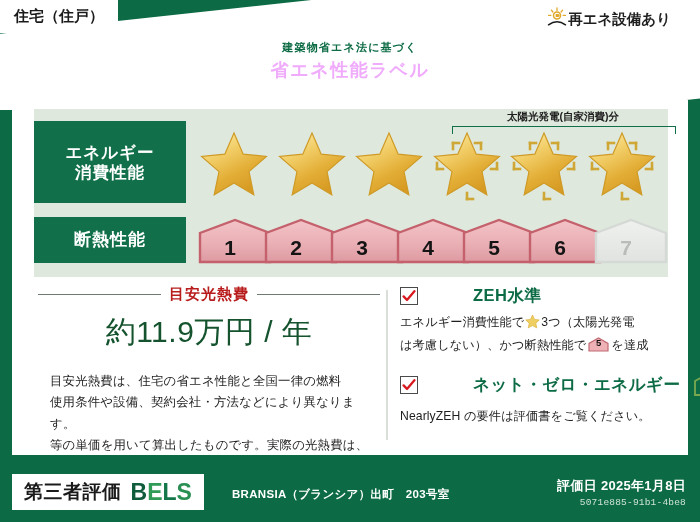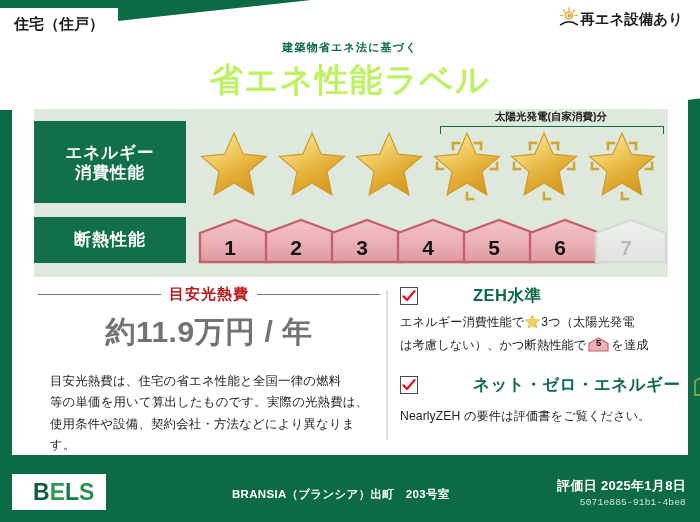--- a/index.html
+++ b/index.html
@@ -21,50 +21,50 @@
     overflow: hidden; pointer-events: none;
   }
   .diag-white::after {
     content: ""; position: absolute; left: -20px; top: 36px;
     width: 760px; height: 140px; background: #ffffff;
     transform: rotate(-6.2deg); transform-origin: left top;
   }
 
   
   .house-type-tag {
-    position: absolute; left: 0px; top: 8px;
+    position: absolute; left: 0px; top: 0px;
     width: 118px; height: 33px;
     background: #ffffff;
     display: flex; align-items: center; justify-content: center;
     font-size: 15px; font-weight: bold; color: #1a1a1a;
     letter-spacing: 0px; z-index: 6;
   }
 
   
   .reene-badge {
-    position: absolute; right: 8px; top: 4px;
+    position: absolute; right: 20px; top: 4px;
     height: 30px; background: #ffffff;
     display: flex; align-items: center; 
     padding: 0 9px 0 7px; z-index: 6;
   }
   .reene-badge .label {
     font-size: 14.5px; font-weight: bold; color: #1f1f1f;
   }
 
   
   .title-wrap {
     position: absolute; left: 0; top: 40px; width: 700px;
     text-align: center; z-index: 5;
   }
   .title-sub {
     font-size: 11px; font-weight: bold; color: #0c6b45;
     letter-spacing: 1.2px;
   }
   .title-main {
-    font-size: 33px; font-weight: bold; color: #bef264;
+    font-size: 18px; font-weight: bold; color: #f0abfc;
     letter-spacing: 1.6px; margin-top: 3px;
   }
 
   
   .card {
     position: absolute; left: 12px; top: 100px;
     width: 676px; height: 355px;
     background: #ffffff;
   }
 
@@ -92,21 +92,21 @@
   .stars-strip {
     position: absolute; left: 164px; top: 18px;
     width: 460px; height: 76px;
     display: flex; align-items: center; justify-content: space-between;
   }
   .star-slot { position: relative; width: 72px; height: 72px; }
   .star-slot svg { display: block; width: 72px; height: 72px; }
 
   
   .solar-bracket {
-    position: absolute; left: 398px; top: 2px; width: 238px; height: 22px;
+    position: absolute; left: 410px; top: 2px; width: 238px; height: 22px;
   }
   .solar-bracket .bk-text {
     position: absolute; left: 0; top: -1px; width: 238px;
     text-align: center; font-size: 10.5px; font-weight: bold; color: #1d1d1d;
     white-space: nowrap;
   }
   .solar-bracket .bk-line {
     position: absolute; left: 8px; top: 15px; width: 224px; height: 8px;
     border: 1.4px solid #11704a; border-bottom: none;
   }
@@ -137,21 +137,21 @@
     display: flex; align-items: center; gap: 8px;
     padding: 0 4px;
   }
   .cost-head .rule { flex: 1 1 auto; height: 1.5px; background: #6f7a72; }
   .cost-head .txt {
     font-size: 15px; font-weight: bold; color: #b91c1c;
     letter-spacing: 1px; white-space: nowrap;
   }
   .cost-value {
     margin-top: 8px; text-align: center;
-    font-size: 30px; font-weight: bold; color: #737373;
+    font-size: 30px; font-weight: normal; color: #14532d;
     letter-spacing: 0.5px;
   }
   .cost-note {
     margin-top: 18px; padding: 0 6px 0 16px;
     font-size: 12.4px; line-height: 1.72; color: #1e1e1e;
     letter-spacing: 0.2px;
   }
 
   
   .v-divider {
@@ -502,22 +502,22 @@
 
     <div class="cost-col">
       <div class="cost-head">
         <span class="rule"></span>
         <span class="txt">目安光熱費</span>
         <span class="rule"></span>
       </div>
       <div class="cost-value">約11.9万円 / 年</div>
       <div class="cost-note">
         <div>目安光熱費は、住宅の省エネ性能と全国一律の燃料</div>
+        <div>使用条件や設備、契約会社・方法などにより異なります。</div>
         <div>等の単価を用いて算出したものです。実際の光熱費は、</div>
-        <div>使用条件や設備、契約会社・方法などにより異なります。</div>
       </div>
     </div>
 
     <div class="v-divider"></div>
 
     <div class="zeh-col">
 
       <div class="zeh-block">
         <div class="zeh-title-row">
           <span class="check-box">
@@ -558,20 +558,21 @@
             </span>
           </span>
         </div>
         <div class="zeh-desc">NearlyZEH の要件は評価書をご覧ください。</div>
       </div>
 
     </div>
   </div>
 
   <div class="footer-tag">
+    <span class="third">第三者評価</span>
     <span class="bels"><span class="b1">B</span><span class="b2">E</span><span class="b3">L</span><span class="b4">S</span></span>
   </div>
 
   <div class="prop-name">BRANSIA（ブランシア）出町　203号室</div>
 
   <div class="eval-block">
     <div class="eval-date">評価日 2025年1月8日</div>
     <div class="eval-id">5071e885-91b1-4be8</div>
   </div>
 

